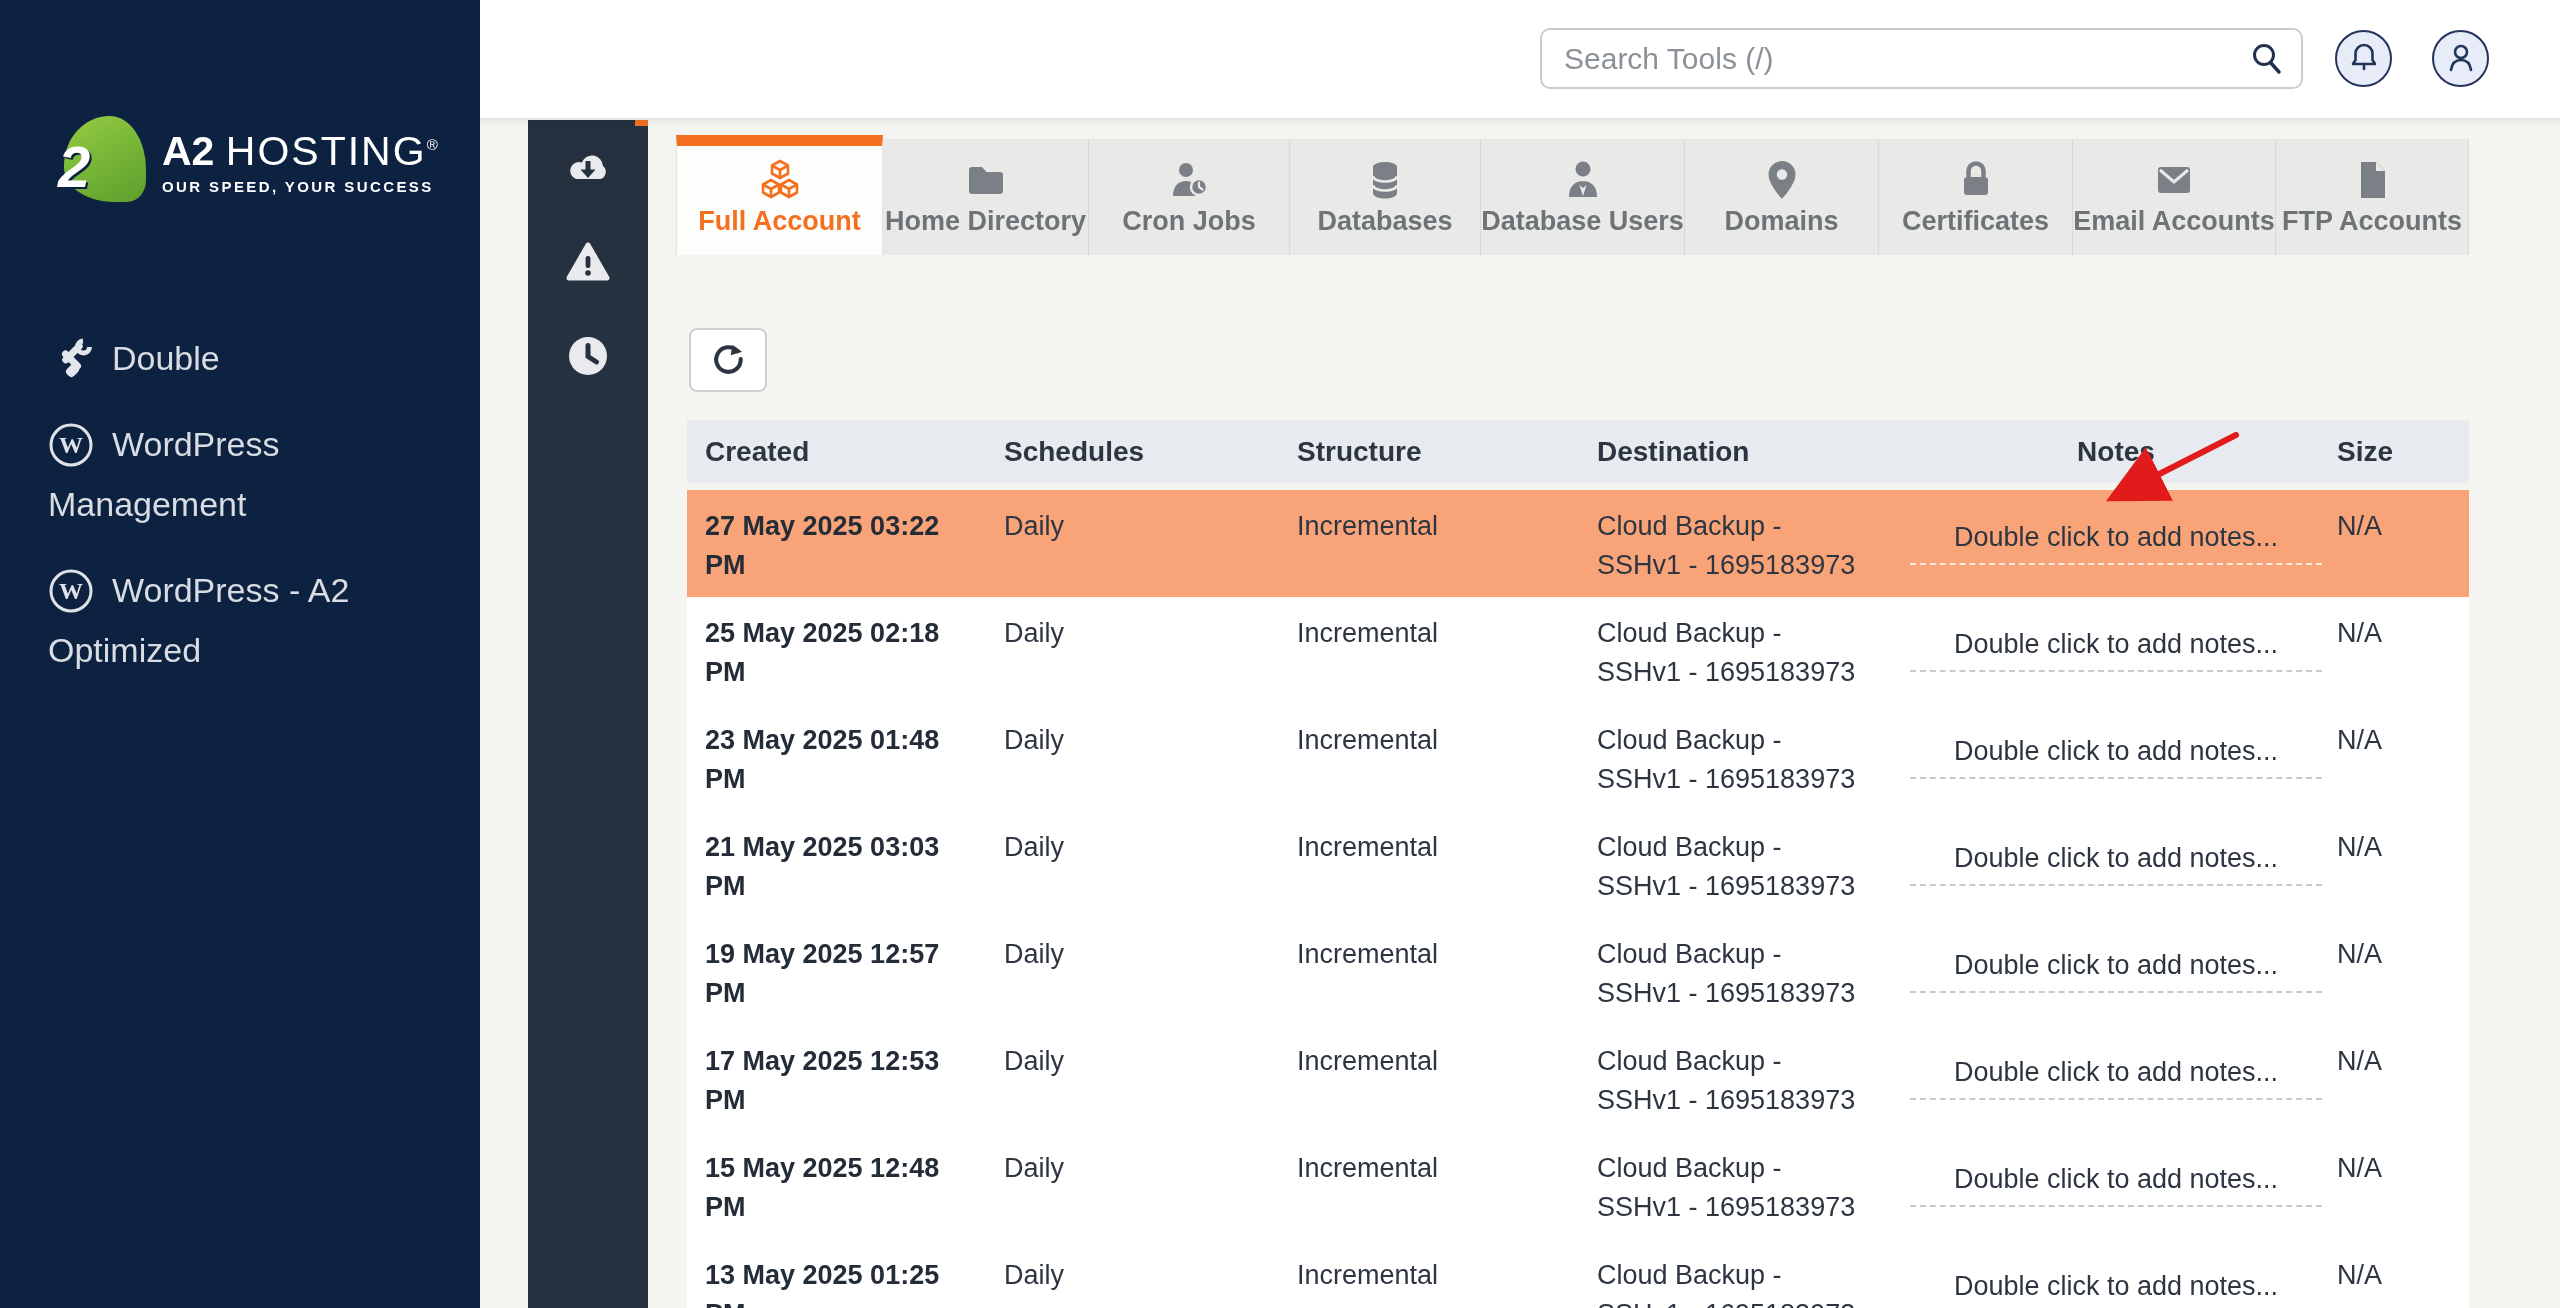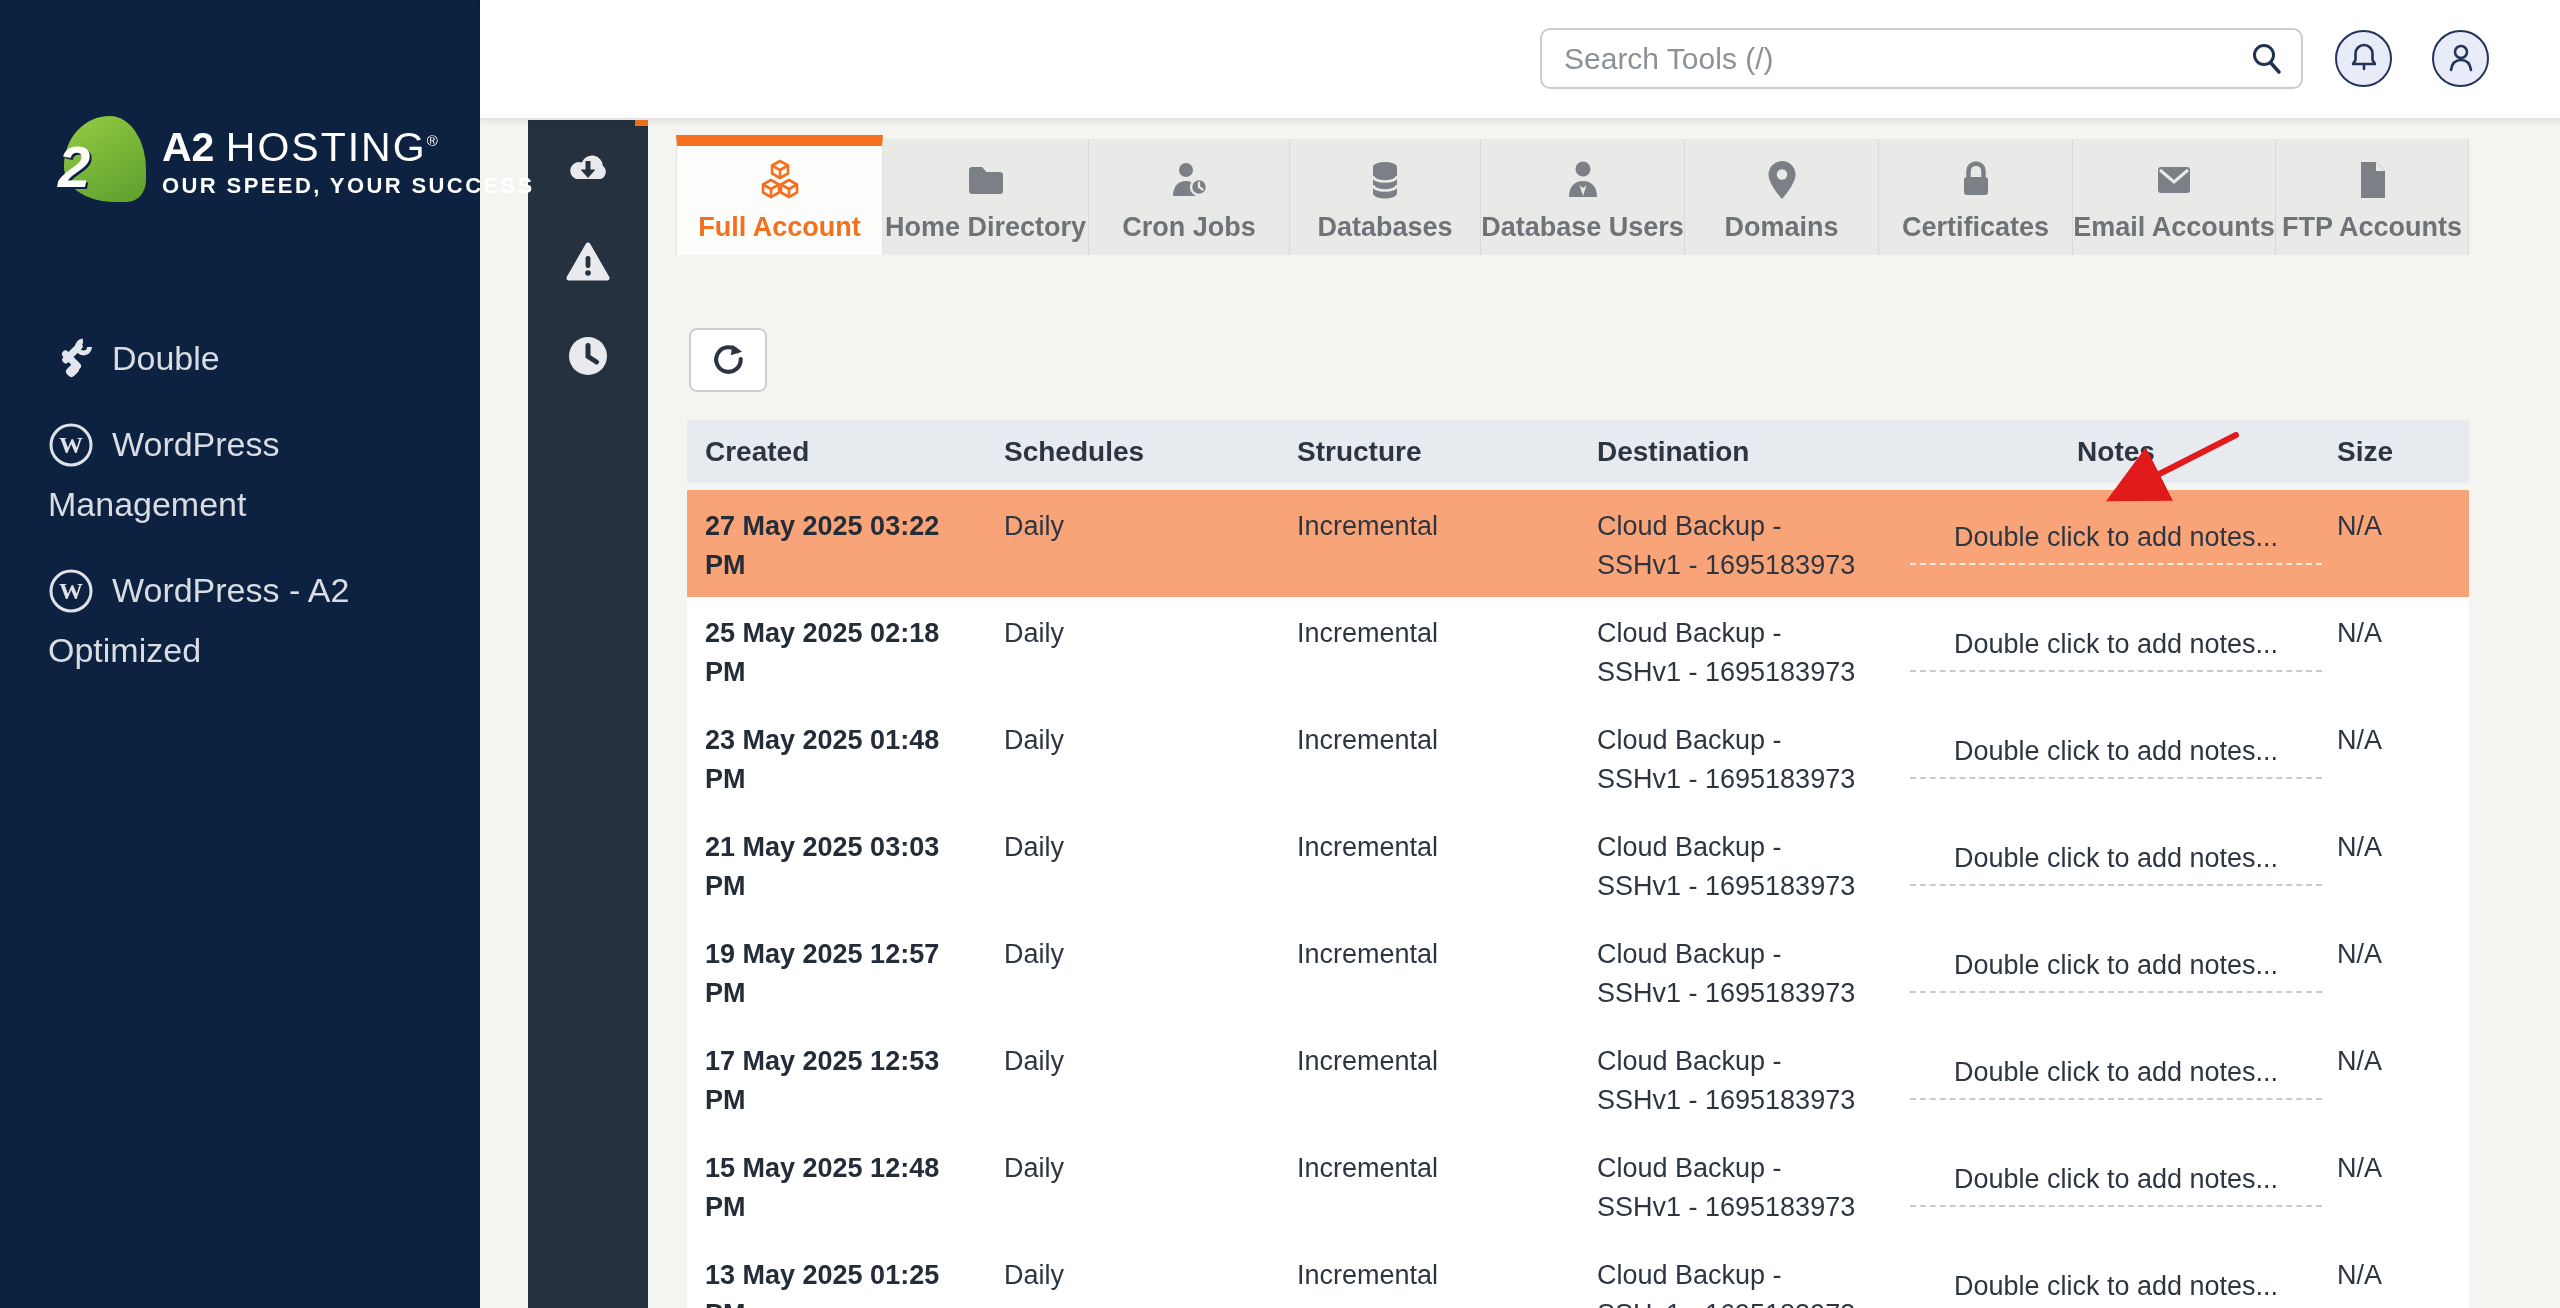--- a/index.html
+++ b/index.html
@@ -26,21 +26,21 @@
     position:absolute; left:-6px; bottom:6px;
     font-size:58px; font-weight:800; font-style:italic; color:#ffffff;
     text-shadow:2px 2px 0 #0d2240;
     line-height:1;
   }
   .logo-text { display:flex; flex-direction:column; }
   .logo-line1 { color:#ffffff; font-size:41px; line-height:44px; white-space:nowrap; }
   .logo-line1 .a2 { font-weight:800; }
   .logo-line1 .hosting { font-weight:300; letter-spacing:2px; }
   .logo-line1 .reg { font-size:15px; vertical-align:super; font-weight:400; }
-  .logo-tagline { color:#ffffff; font-size:22px; font-weight:600; letter-spacing:2.4px; margin-top:5px; white-space:nowrap; }
+  .logo-tagline { color:#ffffff; font-size:15px; font-weight:600; letter-spacing:2.4px; margin-top:5px; white-space:nowrap; }
 
   .nav { position:absolute; left:0; top:328px; width:480px; padding:0 28px 0 48px; }
   .nav-item {
     font-size:34px; line-height:60px; color:#d9dde3; margin-bottom:26px; cursor:pointer;
   }
   .nav-icon { display:inline-block; width:46px; height:46px; vertical-align:-12px; margin-right:18px; }
 
   
   .rail {
     position:absolute; left:528px; top:120px; width:120px; height:1188px;
@@ -73,21 +73,21 @@
   }
   .circle-btn.bell { left:1855px; }
   .circle-btn.user { left:1952px; }
 
   
   .tab-bar { position:absolute; left:676px; top:135px; display:flex; z-index:3; }
   .tab {
     height:116px; margin-top:4px; background:#e9eae7;
     border-right:1px solid #d8d9d6;
     display:flex; flex-direction:column; align-items:center;
-    color:#6e7377; cursor:pointer; position:relative;gap:6px;
+    color:#6e7377; cursor:pointer; position:relative;
   }
   .tab:first-child { border-left:1px solid #d8d9d6; }
   .tab .tab-icon { width:44px; height:44px; margin-top:19px; color:#7b8086; }
   .tab .tab-label { font-size:27px; font-weight:700; margin-top:4px; white-space:nowrap; }
   .tab.active {
     background:#fdfdfc; margin-top:0; height:120px;
     border-top:11px solid #f4701f; border-left:1px solid #e2e2df; border-right:1px solid #e2e2df;
     color:#f4701f;
   }
   .tab.active .tab-icon { margin-top:12px; color:#f4701f; }

